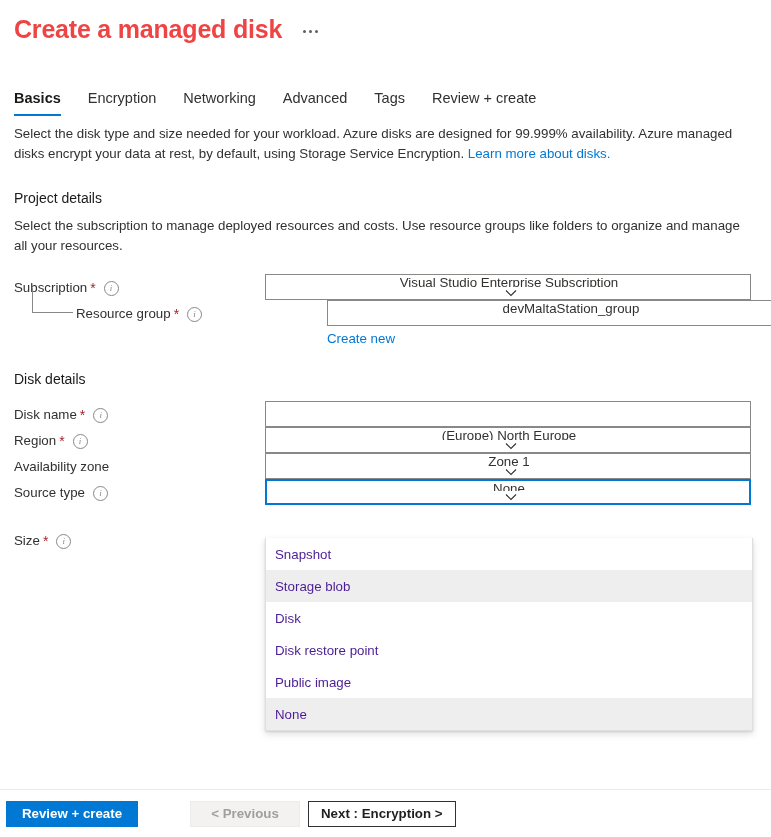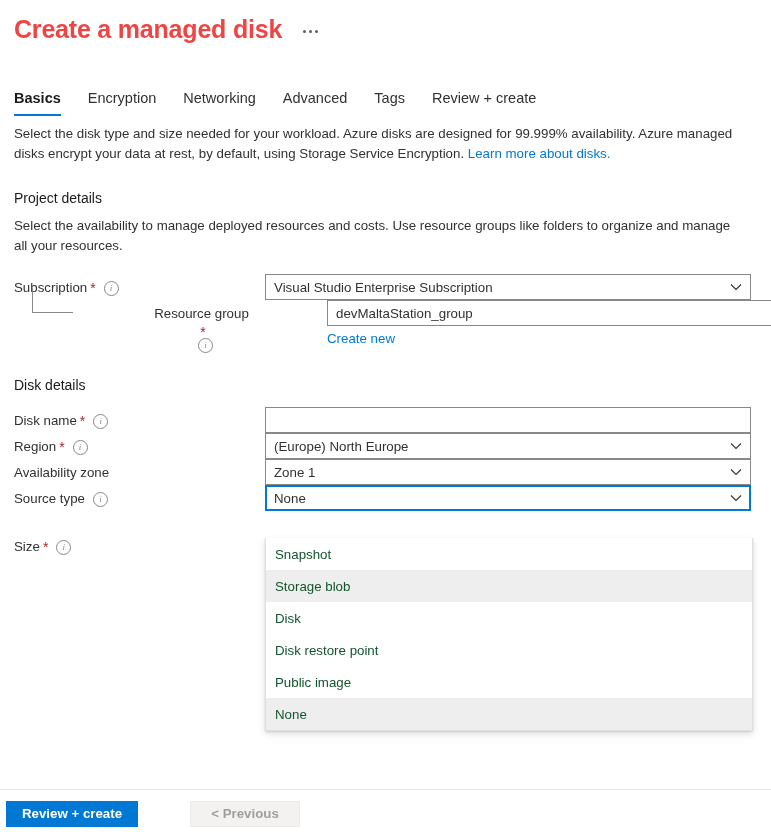--- a/index.html
+++ b/index.html
@@ -177,20 +177,21 @@
     width: 486px;
     height: 26px;
     border: 1px solid #8a8886;
     background: #ffffff;
     display: flex;
     align-items: center;
     padding: 0 6px 0 8px;
     font-size: 13.3px;
     color: #323130;
     cursor: pointer;
+    flex-direction: column;
   }
   .ctl.focused {
     border: 2px solid #0078d4;
     padding: 0 5px 0 7px;
   }
   .ctl .val {
     flex: 1 1 auto;
     white-space: nowrap;
     overflow: hidden;
     text-overflow: ellipsis;
@@ -225,21 +226,20 @@
     left: 18px;
     top: -12px;
     width: 40px;
     height: 24px;
     border-left: 1px solid #8a8886;
     border-bottom: 1px solid #8a8886;
     pointer-events: none;
   }
   .row-label.indented {
     padding-left: 62px;
-    flex-direction: column;
   }
 
   
   .dropdown-flyout {
     position: absolute;
     left: 265px;
     top: 538px;
     width: 486px;
     background: #ffffff;
     border: 1px solid #e1dfdd;
@@ -247,21 +247,21 @@
     box-shadow: 0 3.2px 7.2px rgba(0,0,0,0.13), 0 0.6px 1.8px rgba(0,0,0,0.11);
     z-index: 40;
     padding: 0;
   }
   .opt {
     height: 32px;
     display: flex;
     align-items: center;
     padding-left: 9px;
     font-size: 13.3px;
-    color: #14532d;
+    color: #4c1d95;
     cursor: pointer;
     background: #ffffff;
   }
   .opt.alt {
     background: #efeeee;
   }
 
   
   .footer {
     position: absolute;
@@ -330,21 +330,21 @@
   <div class="tab">Advanced</div>
   <div class="tab">Tags</div>
   <div class="tab">Review + create</div>
 </div>
 
 <div class="content">
 
   <p class="intro"><span>Select the disk type and size needed for your workload. Azure disks are designed for 99.999% availability. Azure managed disks encrypt your data at rest, by default, using Storage Service Encryption. </span><a class="inline-link">Learn more about disks.</a></p>
 
   <div class="section-title">Project details</div>
-  <p class="section-desc">Select the availability to manage deployed resources and costs. Use resource groups like folders to organize and manage all your resources.</p>
+  <p class="section-desc">Select the subscription to manage deployed resources and costs. Use resource groups like folders to organize and manage all your resources.</p>
 
   <div class="form">
 
     <div class="row" style="margin-top:6px;">
       <div class="row-label">
         <span>Subscription</span>
         <span class="req">*</span>
         <span class="info-icon">i</span>
       </div>
       <div class="field-col">
@@ -456,13 +456,14 @@
   <div class="opt alt">Storage blob</div>
   <div class="opt">Disk</div>
   <div class="opt">Disk restore point</div>
   <div class="opt">Public image</div>
   <div class="opt alt">None</div>
 </div>
 
 <div class="footer">
   <div class="btn btn-primary">Review + create</div>
   <div class="btn btn-prev">&lt; Previous</div>
+  <div class="btn btn-next">Next : Encryption &gt;</div>
 </div>
 
 </body></html>

